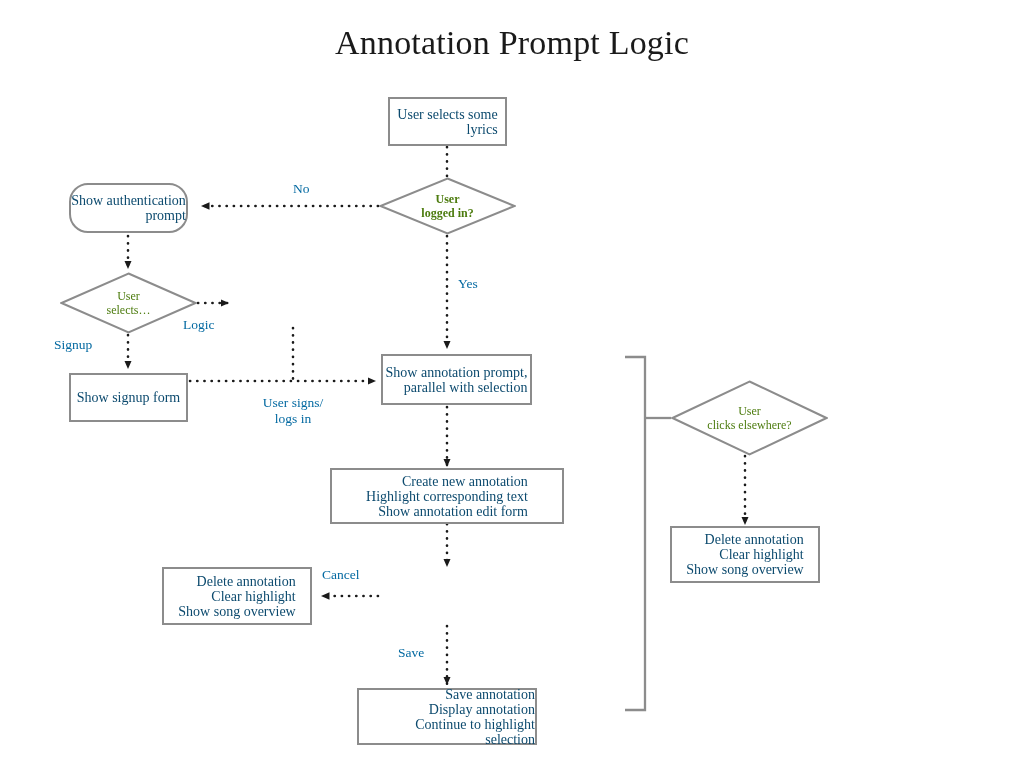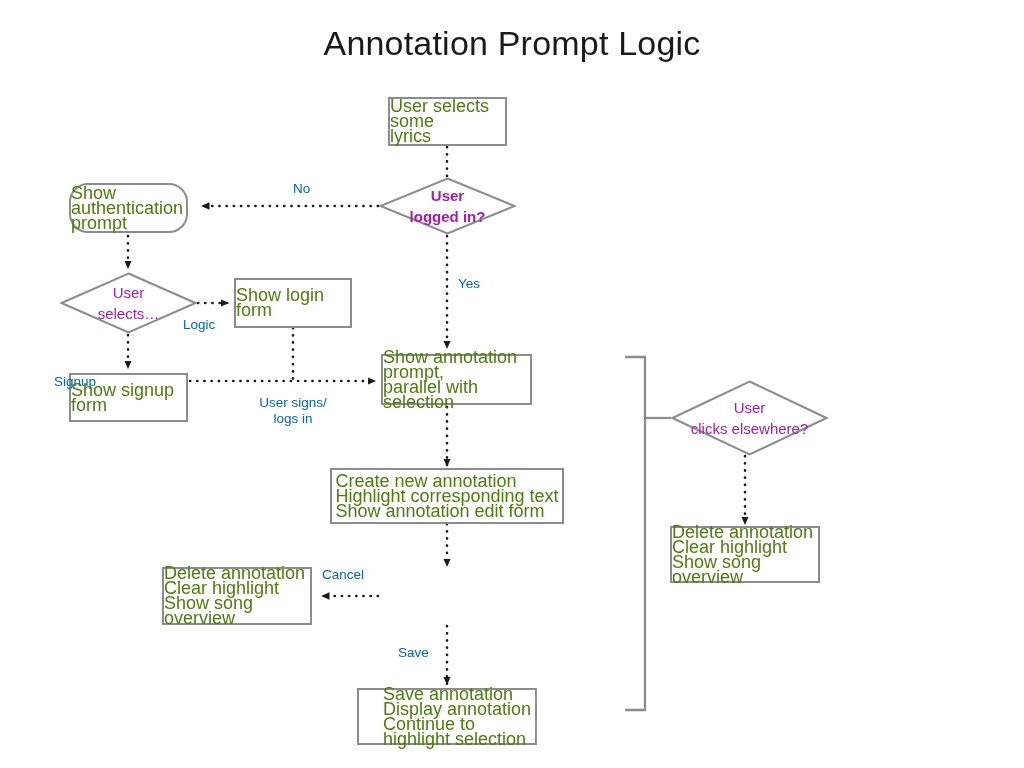--- a/index.html
+++ b/index.html
@@ -6,65 +6,65 @@
     margin: 0;
     padding: 0;
     background: #ffffff;
   }
   #canvas {
     position: relative;
     width: 1024px;
     height: 768px;
     background: #ffffff;
     overflow: hidden;
-    font-family: Liberation Sans, sans-serif;
+    font-family: Liberation Serif, serif;
   }
   #title {
     position: absolute;
     left: 0;
     top: 24px;
     width: 1024px;
     text-align: center;
     font-size: 34px;
     font-weight: 400;
     color: #1a1a1a;
     letter-spacing: 0.2px;
   }
   .node {
     position: absolute;
     box-sizing: border-box;
     display: flex;
     align-items: center;
     justify-content: center;
-    text-align: left;
-    color: #4d7c0f;
-    font-size: 18px;
+    text-align: right;
+    color: #0c4a6e;
+    font-size: 14px;
     line-height: 15px;
   }
   .box {
     border: 2px solid #8c8c8c;
     background: #ffffff;
   }
   .diamond-wrap {
     position: absolute;
     display: flex;
     align-items: center;
     justify-content: center;
   }
   .diamond-wrap > svg {
     position: absolute;
     left: 0;
     top: 0;
   }
   .diamond-label {
     position: relative;
     text-align: center;
-    font-size: 15px;
-    line-height: 21px;
-    color: #a21caf;
+    font-size: 12px;
+    line-height: 14px;
+    color: #4d7c0f;
     z-index: 2;
     pointer-events: none;
   }
   .bold-label { font-weight: bold; }
   .edge-label {
     position: absolute;
     font-size: 13.5px;
     line-height: 16px;
     color: #0369a1;
     white-space: pre-line;
@@ -142,23 +142,20 @@
   </div>
 
   <div class="diamond-wrap" style="left:60px; top:272px; width:137px; height:62px;">
     <svg width="137" height="62" viewBox="0 0 137 62">
       <polygon points="68.5,1.5 135.5,31 68.5,60.5 1.5,31" fill="#ffffff" stroke="#8c8c8c" stroke-width="2"></polygon>
     </svg>
     <span class="diamond-label" style="white-space:pre-line">User
 selects…</span>
   </div>
 
-  <div class="node box" style="left:234px; top:278px; width:118px; height:50px;">
-    <span style="white-space:pre-line">Show login form</span>
-  </div>
 
   <div class="node box" style="left:381px; top:354px; width:151px; height:51px;">
     <span style="white-space:pre-line">Show annotation prompt,
 parallel with selection</span>
   </div>
 
   <div class="node box" style="left:69px; top:373px; width:119px; height:49px;">
     <span style="white-space:pre-line">Show signup form</span>
   </div>
 
@@ -194,21 +191,21 @@
 Clear highlight
 Show song overview</span>
   </div>
 
   <div class="edge-label" style="left:293px; top:181px;">No</div>
 
   <div class="edge-label" style="left:458px; top:276px;">Yes</div>
 
   <div class="edge-label" style="left:183px; top:317px;">Logic</div>
 
-  <div class="edge-label" style="left:54px; top:337px;margin-top:37px;">Signup</div>
+  <div class="edge-label" style="left:54px; top:337px;">Signup</div>
 
   <div class="edge-label" style="left:249px; top:395px; width:88px;">User signs/
 logs in</div>
 
   <div class="edge-label" style="left:322px; top:567px;">Cancel</div>
 
   <div class="edge-label" style="left:398px; top:645px;">Save</div>
 
 </div>
 

